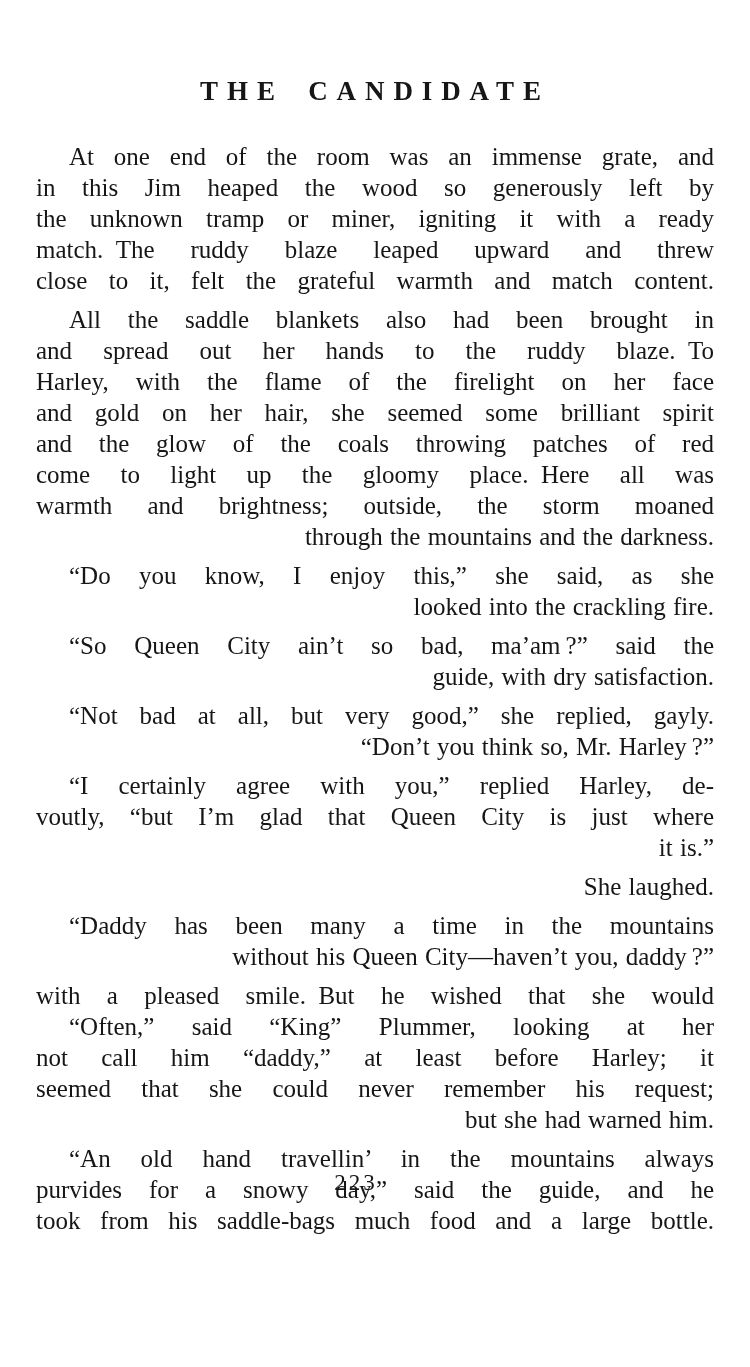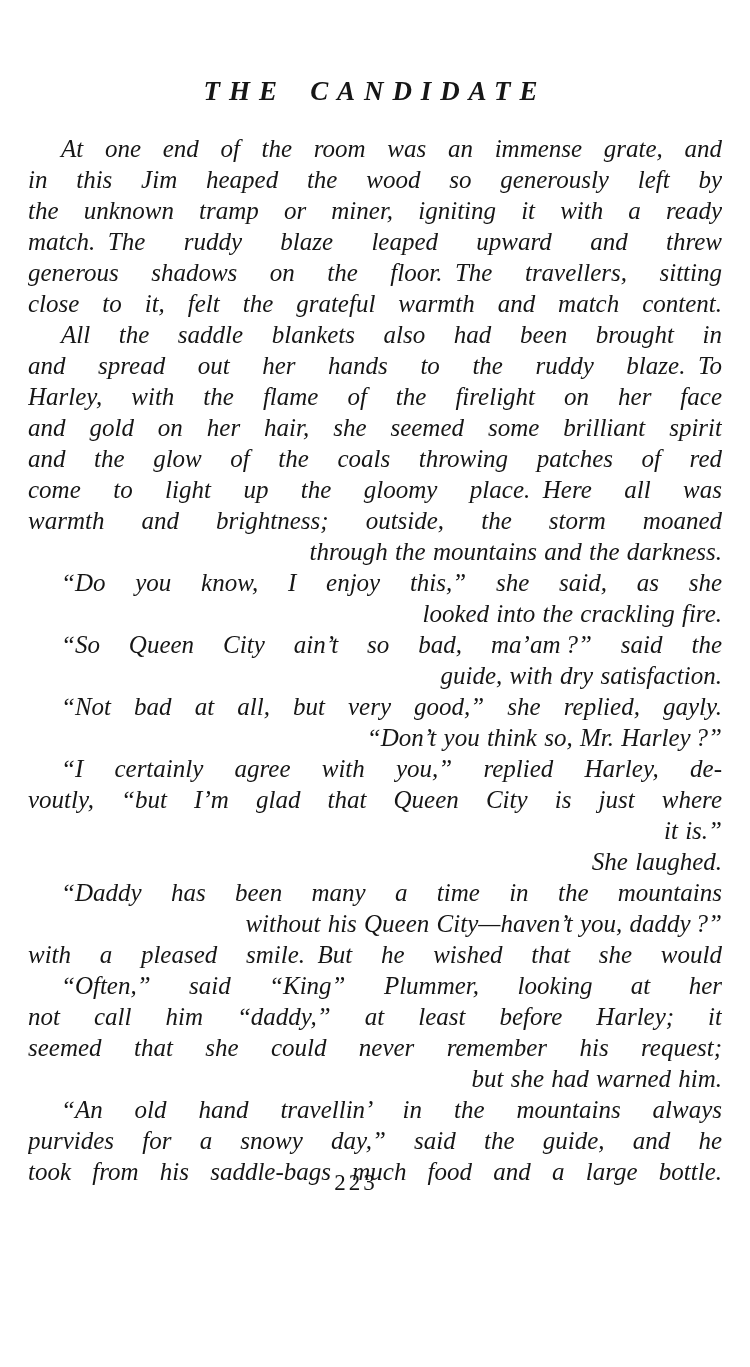--- a/index.html
+++ b/index.html
@@ -21,31 +21,30 @@
     top: 74px;
     left: 0;
     width: 750px;
     text-align: center;
     font-size: 27px;
     line-height: 34px;
     font-weight: 700;
     letter-spacing: 0.33em;
     word-spacing: 0.32em;
     white-space: nowrap;
-    font-style: italic;
   }
   .page-body {
     position: absolute;
     top: 133px;
     left: 28px;
     width: 694px;
     font-size: 25px;
     line-height: 31px;
   }
-  .para { margin: 0; padding: 0; font-style: italic; }
+  .para { margin: 8px; padding: 0; }
   .line {
     height: 31px;
     overflow: hidden;
     text-align: right;
     word-spacing: 1px;
   }
   .line.fill {
     text-align: justify;
     text-align-last: justify;
     text-justify: inter-word;
@@ -67,21 +66,20 @@
 <body>
 
 <div class="page-title">THE CANDIDATE</div>
 
 <div class="page-body">
     <div class="para">
       <div class="line first fill">At one end of the room was an immense grate, and</div>
       <div class="line fill">in this Jim heaped the wood so generously left by</div>
       <div class="line fill">the unknown tramp or miner, igniting it with a ready</div>
       <div class="line fill">match. The ruddy blaze leaped upward and threw</div>
-      <div class="line fill">generous shadows on the floor. The travellers, sitting</div>
       <div class="line fill">close to it, felt the grateful warmth and match content.</div>
     </div>
     <div class="para">
       <div class="line first fill">All the saddle blankets also had been brought in</div>
       <div class="line fill">and spread out her hands to the ruddy blaze. To</div>
       <div class="line fill">Harley, with the flame of the firelight on her face</div>
       <div class="line fill">and gold on her hair, she seemed some brilliant spirit</div>
       <div class="line fill">and the glow of the coals throwing patches of red</div>
       <div class="line fill">come to light up the gloomy place. Here all was</div>
       <div class="line fill">warmth and brightness; outside, the storm moaned</div>

